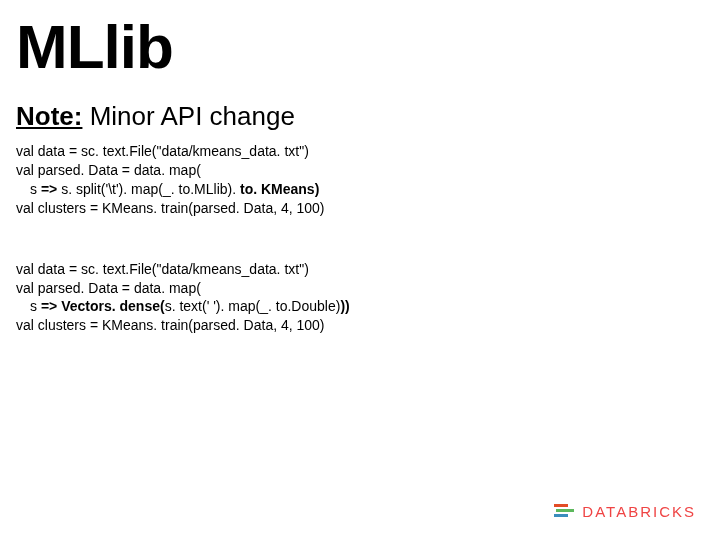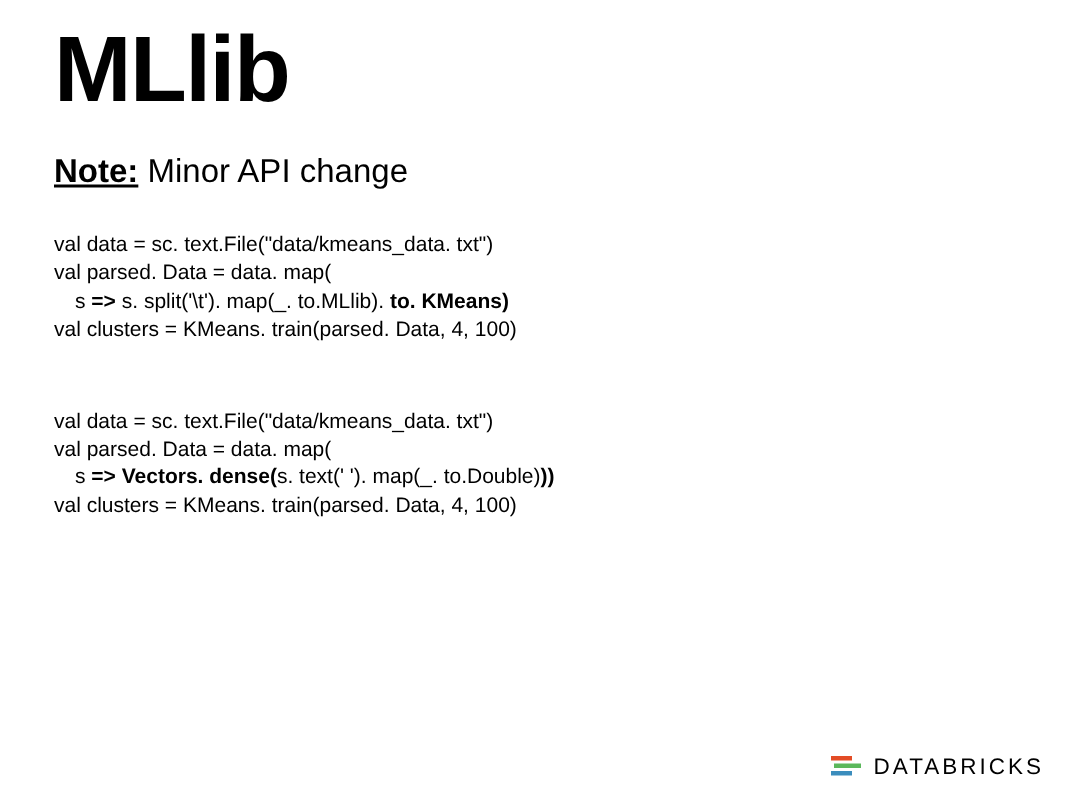--- a/index.html
+++ b/index.html
@@ -1,25 +1,25 @@
 <!DOCTYPE html>
 <html><head>
 <meta charset="utf-8">
 <style>
   * { margin: 0; padding: 0; box-sizing: border-box; }
   html, body { width: 720px; height: 540px; background: #fff; font-family: "Segoe UI", Arial, sans-serif; color: #000; }
-  .slide { position: relative; width: 720px; height: 540px; padding: 14px 36px 0 36px; }
+  .slide { position: relative; width: 720px; height: 540px; padding: 14px 36px 0 16px; }
   .title { font-size: 62px; font-weight: 700; letter-spacing: -1px; line-height: 1.05; margin-bottom: 22px; }
-  .note { font-size: 22px; margin-bottom: 26px; }
+  .note { font-size: 26px; margin-bottom: 10px; }
   .note .label { font-weight: 700; text-decoration: underline; }
   .code { font-size: 14px; line-height: 1.35; margin-bottom: 42px; font-family: "Segoe UI", Arial, sans-serif; }
   .code .indent { padding-left: 14px; }
   .code b { font-weight: 700; }
   .logo { position: absolute; right: 24px; bottom: 20px; display: flex; align-items: center; gap: 8px; }
-  .logo-text { font-size: 15px; letter-spacing: 2px; color: #000000; font-weight: 400; }
+  .logo-text { font-size: 15px; letter-spacing: 2px; color: #ef4444; font-weight: 400; }
   .logo-icon { width: 20px; height: 16px; display: flex; flex-direction: column; gap: 2px; }
   .bar { height: 3px; }
   .bar.r { background: #e34c26; width: 14px; }
   .bar.g { background: #5cb85c; width: 18px; margin-left: 2px; }
   .bar.b { background: #3b8dbd; width: 14px; }
 </style>
 </head>
 <body>
 
 <div class="slide">

